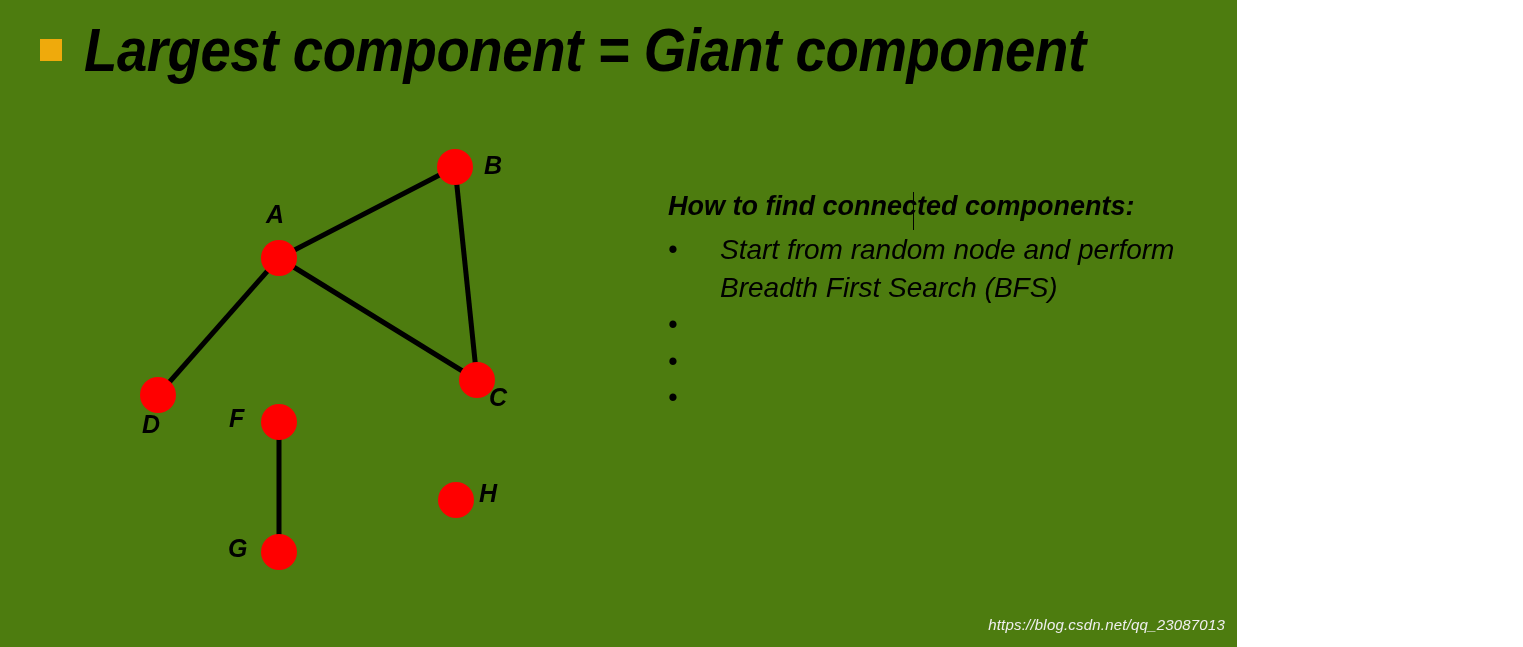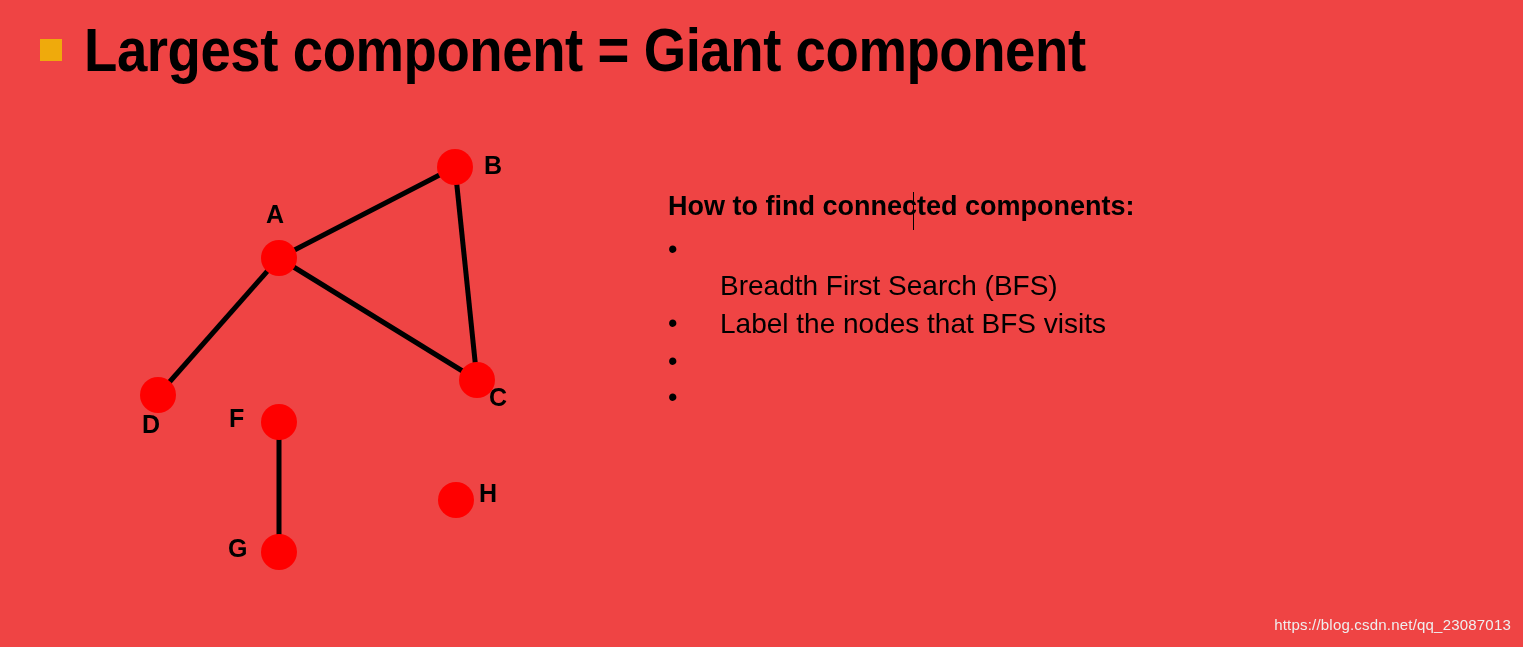--- a/index.html
+++ b/index.html
@@ -2,25 +2,26 @@
 <html><head>
 <meta charset="utf-8">
 <style>
   html, body {
     margin: 0;
     padding: 0;
     background: #ffffff;
   }
   #slide {
     position: relative;
-    width: 1523px;
+    width: 1237px;
     height: 647px;
-    background: #ef4444;
+    background: #4d7c0f;
     overflow: hidden;
     font-family: "Liberation Sans", sans-serif;
+    font-style: italic;
   }
 
   
   #title-row {
     position: absolute;
     left: 0;
     top: 0;
     width: 1523px;
     height: 100px;
     display: flex;
@@ -177,26 +178,26 @@
         <div class="node-label" style="left: 228px; top: 426px;">G</div>
         <div class="node-label" style="left: 479px; top: 371px;">H</div>
       </div>
   </div>
 
   <div id="info-panel">
     <div id="info-heading">How to find connected components:</div>
 
     <div class="info-bullet-row">
       <span class="info-bullet-dot">•</span>
+      <span class="info-bullet-text">Start from random node and perform</span>
     </div>
     <div class="info-subline">Breadth First Search (BFS)</div>
 
     <div class="info-bullet-row">
       <span class="info-bullet-dot">•</span>
-      <span class="info-bullet-text">Label the nodes that BFS visits</span>
     </div>
 
     <div class="info-bullet-row">
       <span class="info-bullet-dot">•</span>
       <span id="text-caret"></span>
     </div>
 
     <div class="info-bullet-row">
       <span class="info-bullet-dot">•</span>
     </div>

